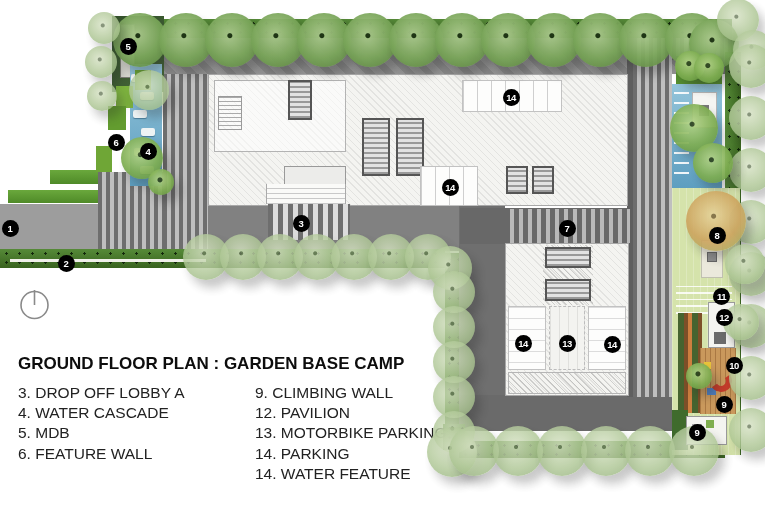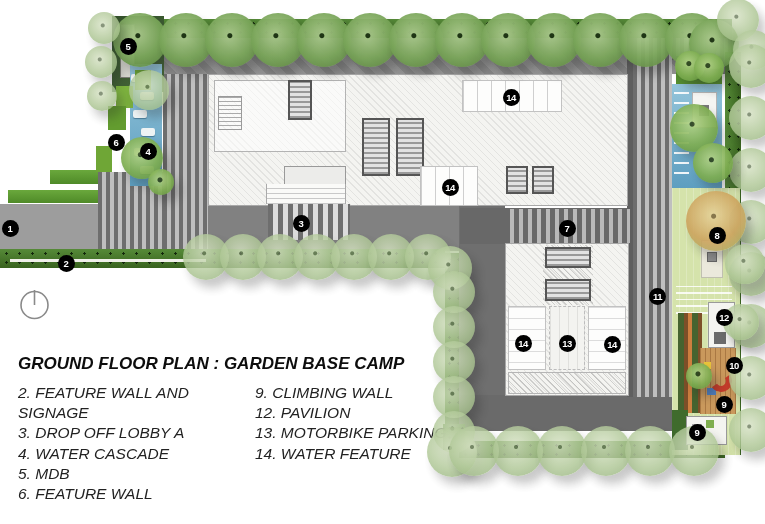--- a/index.html
+++ b/index.html
@@ -30,21 +30,21 @@
   .tree-top{background:radial-gradient(circle at 46% 42%,rgba(15,35,8,.9) 0 2px,transparent 3px),radial-gradient(circle at 45% 40%,#abc98d,#78a458 55%,#587f3e);opacity:.95;}
   .tree-green{background:radial-gradient(circle at 46% 42%,rgba(15,35,8,.8) 0 2px,transparent 3px),radial-gradient(circle at 45% 40%,#b4d489,#7fae52 55%,#5f8f3c);opacity:.92;}
   .tree-pale{background:radial-gradient(circle at 46% 42%,rgba(25,45,15,.55) 0 1.5px,transparent 2.5px),radial-gradient(circle at 45% 40%,#d7e2c5,#b0c897 55%,#90ad77);opacity:.82;}
   .tree-orange{background:radial-gradient(circle at 46% 42%,rgba(60,40,8,.6) 0 2px,transparent 3px),radial-gradient(circle at 45% 40%,#e6d49b,#cda45e 55%,#9fae62);opacity:.9;}
   
   .marker{position:absolute;width:17px;height:17px;border-radius:50%;background:var(--marker-bg,#000);
           color:var(--marker-text,#fff);font-size:9.5px;font-weight:bold;display:flex;align-items:center;
           justify-content:center;letter-spacing:-.5px;z-index:60;}
   #trees-layer .tree{z-index:40;}
   
-  #legend{position:absolute;left:18px;top:288px;width:440px;color:#1c1c1c;font-style:italic;}
+  #legend{position:absolute;left:18px;top:288px;width:440px;color:#1c1c1c;}
   #legend .title{margin-top:29px;font-size:17px;font-weight:bold;color:#0d0d0d;white-space:nowrap;}
   #legend .cols{display:flex;margin-top:9px;}
   #legend ul{list-style:none;margin:0;padding:0;font-size:15.5px;line-height:20.2px;color:#222;}
   #legend ul:first-child{width:237px;}
   .arc{position:absolute;width:22px;height:22px;border:6px solid transparent;border-right-color:var(--climb-red,#c23b2a);border-bottom-color:var(--climb-red,#c23b2a);border-radius:50%;transform:rotate(10deg);box-sizing:border-box;}
 </style>
 </head>
 <body>
 
 <div id="canvas">
@@ -197,46 +197,46 @@
         <div class="marker" style="left: 1.5px; top: 219.5px;">1</div>
         <div class="marker" style="left: 57.5px; top: 254.5px;">2</div>
         <div class="marker" style="left: 292.5px; top: 214.5px;">3</div>
         <div class="marker" style="left: 139.5px; top: 142.5px;">4</div>
         <div class="marker" style="left: 119.5px; top: 37.5px;">5</div>
         <div class="marker" style="left: 107.5px; top: 133.5px;">6</div>
         <div class="marker" style="left: 558.5px; top: 219.5px;">7</div>
         <div class="marker" style="left: 708.5px; top: 226.5px;">8</div>
         <div class="marker" style="left: 715.5px; top: 395.5px;">9</div>
         <div class="marker" style="left: 725.5px; top: 356.5px;">10</div>
-        <div class="marker" style="left: 649px; top: 287.5px; text-align: center;">11</div>
+        <div class="marker" style="left: 713px; top: 287.5px; text-align: center;">11</div>
         <div class="marker" style="left: 715.5px; top: 308.5px;">12</div>
         <div class="marker" style="left: 558.5px; top: 334.5px;">13</div>
         <div class="marker" style="left: 502.5px; top: 88.5px;">14</div>
         <div class="marker" style="left: 441.5px; top: 178.5px;">14</div>
         <div class="marker" style="left: 514.5px; top: 334.5px;">14</div>
         <div class="marker" style="left: 603.5px; top: 335.5px;">14</div>
         <div class="marker" style="left: 688.5px; top: 423.5px;">9</div>
       </div>
   </div>
 
   <div id="legend">
     <svg width="33" height="33" viewBox="0 0 33 33">
       <circle cx="16.5" cy="17" r="13.5" fill="none" stroke="#8a8a8a" stroke-width="1.6"></circle>
       <line x1="16.5" y1="2" x2="16.5" y2="17" stroke="#8a8a8a" stroke-width="1.6"></line>
     </svg>
     <div class="title">GROUND FLOOR PLAN : GARDEN BASE CAMP</div>
     <div class="cols">
       <ul id="legend-col-1">
-          <li>2. FEATURE WALL AND SIGNAGE</li>
           <li>3. DROP OFF LOBBY A</li>
           <li>4. WATER CASCADE</li>
           <li>5. MDB</li>
           <li>6. FEATURE WALL</li>
         </ul>
       <ul id="legend-col-2">
           <li>9. CLIMBING WALL</li>
           <li>12. PAVILION</li>
           <li>13. MOTORBIKE PARKING</li>
+          <li>14. PARKING</li>
           <li>14. WATER FEATURE</li>
         </ul>
     </div>
   </div>
 </div>
 
 </body></html>

